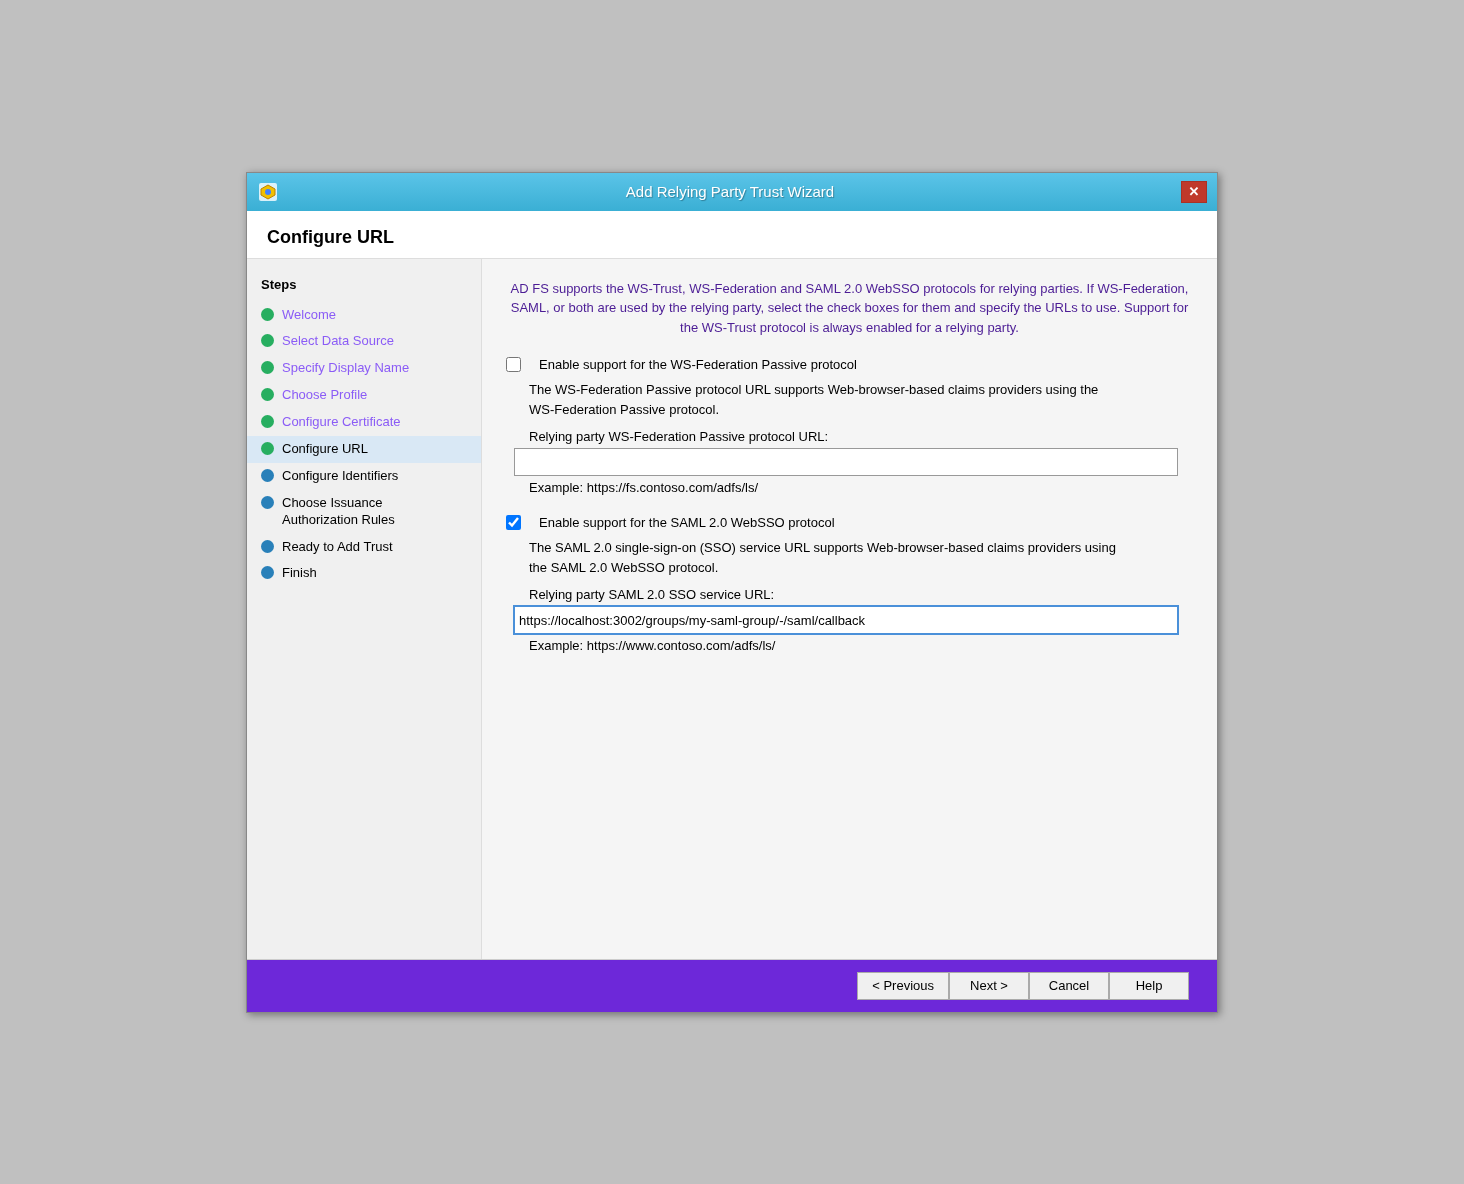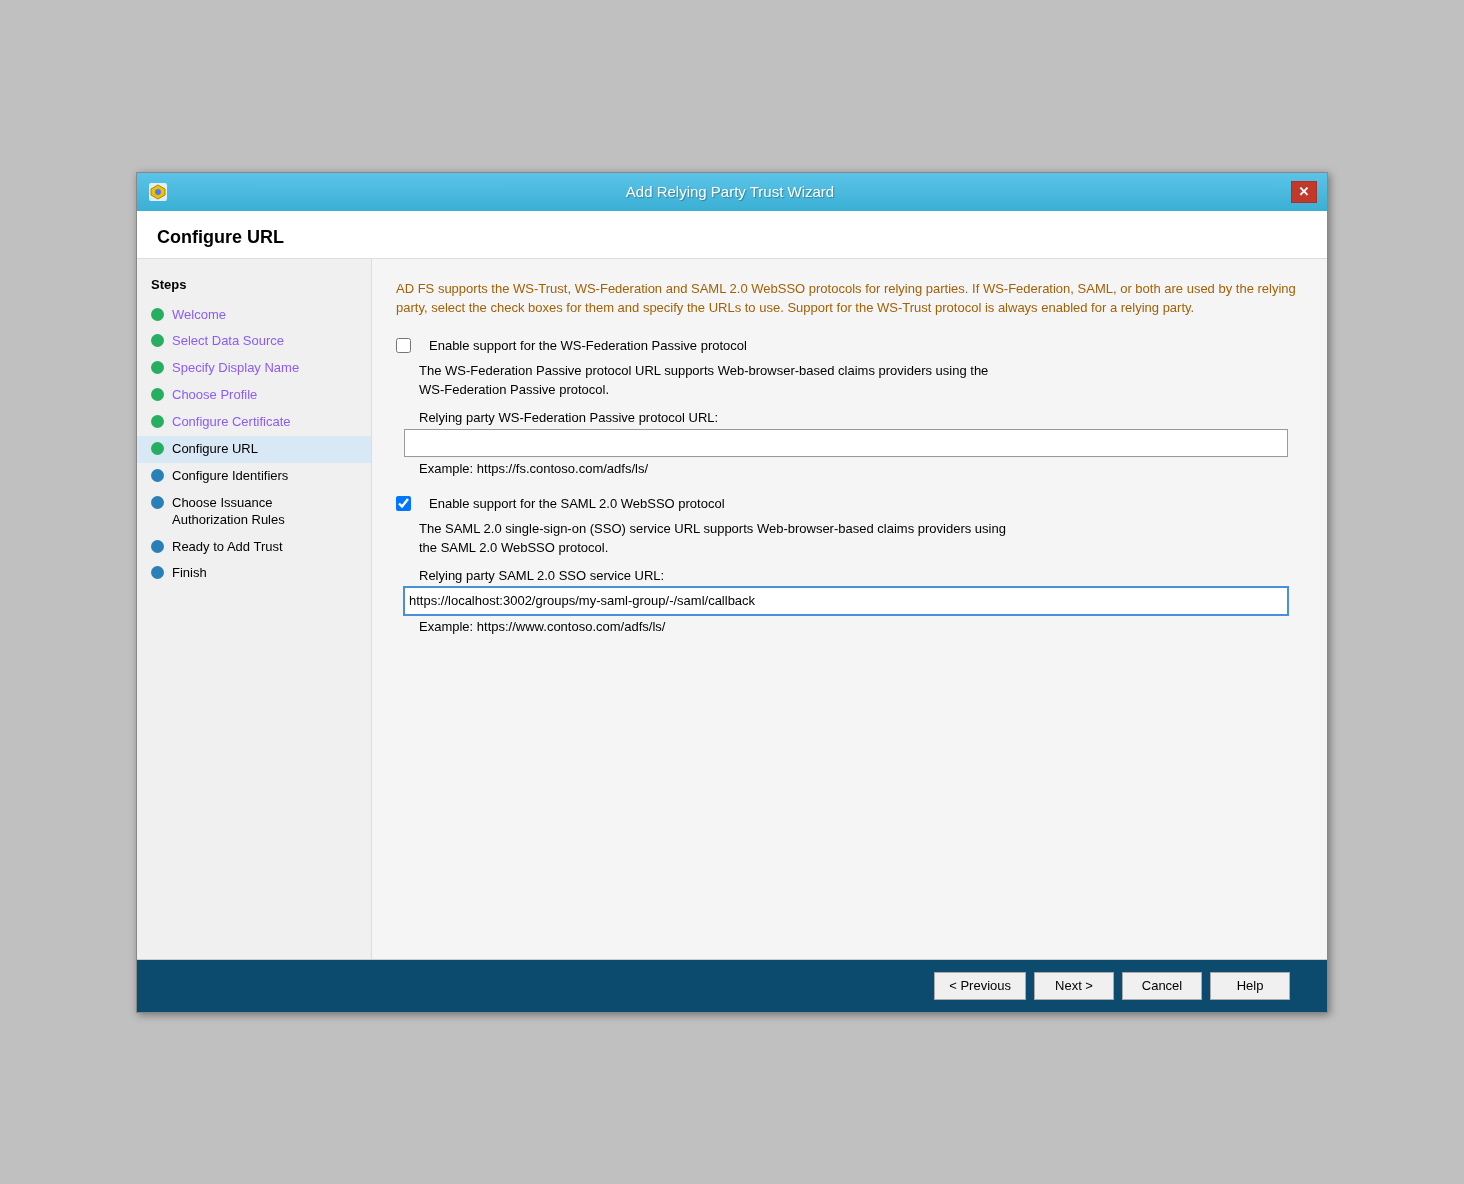--- a/index.html
+++ b/index.html
@@ -6,21 +6,21 @@
     body {
       font-family: 'Segoe UI', Tahoma, Arial, sans-serif;
       font-size: 13px;
       background: #c0c0c0;
       display: flex;
       justify-content: center;
       align-items: center;
       min-height: 100vh;
     }
     .window {
-      width: 1192px;
+      width: 972px;
       background: #fff;
       border: 1px solid #888;
       box-shadow: 2px 2px 8px rgba(0,0,0,0.4);
     }
     .title-bar {
       background: linear-gradient(to bottom, #5bc4e8, #3aafd4);
       display: flex;
       align-items: center;
       justify-content: space-between;
       padding: 6px 10px;
@@ -122,23 +122,24 @@
     }
     .right-panel {
       flex: 1;
       background: #f5f5f5;
       padding: 20px 24px;
       display: flex;
       flex-direction: column;
     }
     .description-text {
       font-size: 13px;
-      color: #a16207;
+      color: #4c1d95;
       line-height: 1.5;
       margin-bottom: 20px;
+      text-align: center;
     }
     .section {
       margin-bottom: 20px;
     }
     .checkbox-row {
       display: flex;
       align-items: center;
       gap: 18px;
       margin-bottom: 8px;
     }
@@ -178,26 +179,26 @@
       border: 1px solid #4a90d9;
       box-shadow: 0 0 0 1px #4a90d9;
     }
     .example-text {
       font-size: 13px;
       color: #000;
       margin-left: 23px;
       margin-top: 4px;
     }
     .footer {
-      background: #0c4a6e;
+      background: #6d28d9;
       border-top: 1px solid #ccc;
-      padding: 12px 37px;
+      padding: 12px 28px;
       display: flex;
       justify-content: flex-end;
-      gap: 8px;
+      gap: 0;
     }
     .footer-btn {
       min-width: 80px;
       height: 28px;
       background: #f0f0f0;
       border: 1px solid #aaa;
       font-size: 13px;
       cursor: pointer;
       padding: 0 14px;
       color: #000;

